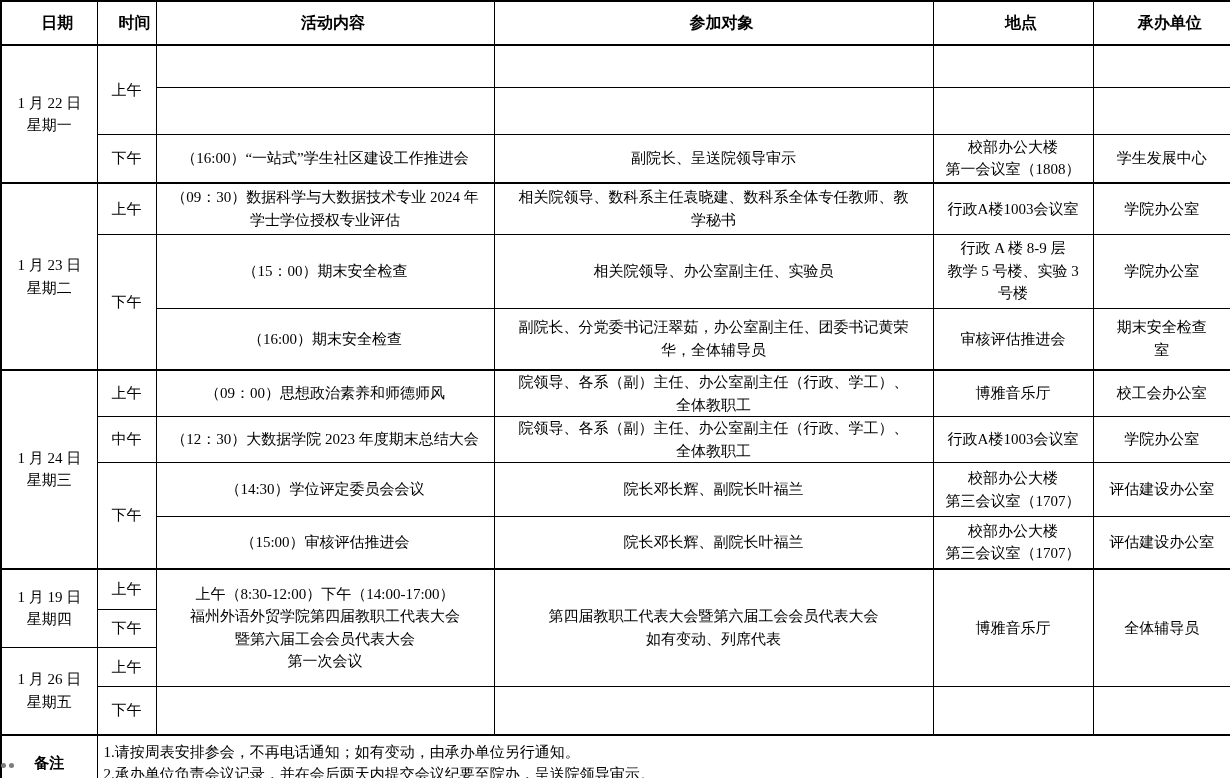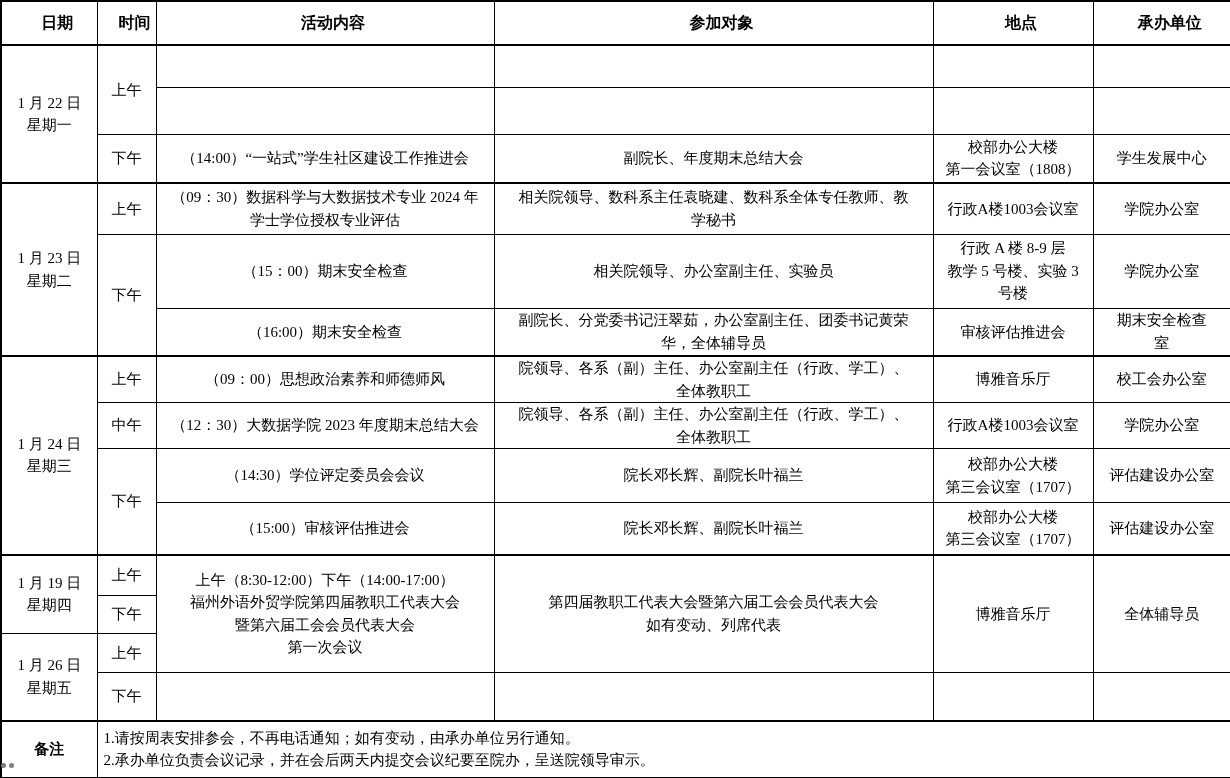--- a/index.html
+++ b/index.html
@@ -84,22 +84,22 @@
       <td></td>
     </tr>
     <tr style="height:47px">
       <td></td>
       <td></td>
       <td></td>
       <td></td>
     </tr>
     <tr style="height:49px">
       <td>下午</td>
-      <td>（14:00）“一站式”学生社区建设工作推进会</td>
-      <td>副院长、年度期末总结大会</td>
+      <td>（16:00）“一站式”学生社区建设工作推进会</td>
+      <td>副院长、呈送院领导审示</td>
       <td>校部办公大楼
 第一会议室（1808）</td>
       <td>学生发展中心</td>
     </tr>
 
     <tr style="height:51px" class="sec">
       <td rowspan="3">1 月 23 日
 星期二</td>
       <td>上午</td>
       <td>（09：30）数据科学与大数据技术专业 2024 年
@@ -111,21 +111,21 @@
     </tr>
     <tr style="height:74px">
       <td rowspan="2">下午</td>
       <td>（15：00）期末安全检查</td>
       <td>相关院领导、办公室副主任、实验员</td>
       <td>行政 A 楼 8-9 层
 教学 5 号楼、实验 3
 号楼</td>
       <td>学院办公室</td>
     </tr>
-    <tr style="height:48px">
+    <tr style="height:62px">
       <td>（16:00）期末安全检查</td>
       <td>副院长、分党委书记汪翠茹，办公室副主任、团委书记黄荣
 华，全体辅导员</td>
       <td>审核评估推进会</td>
       <td>期末安全检查
 室</td>
     </tr>
 
     <tr style="height:45px" class="sec">
       <td rowspan="4">1 月 24 日

